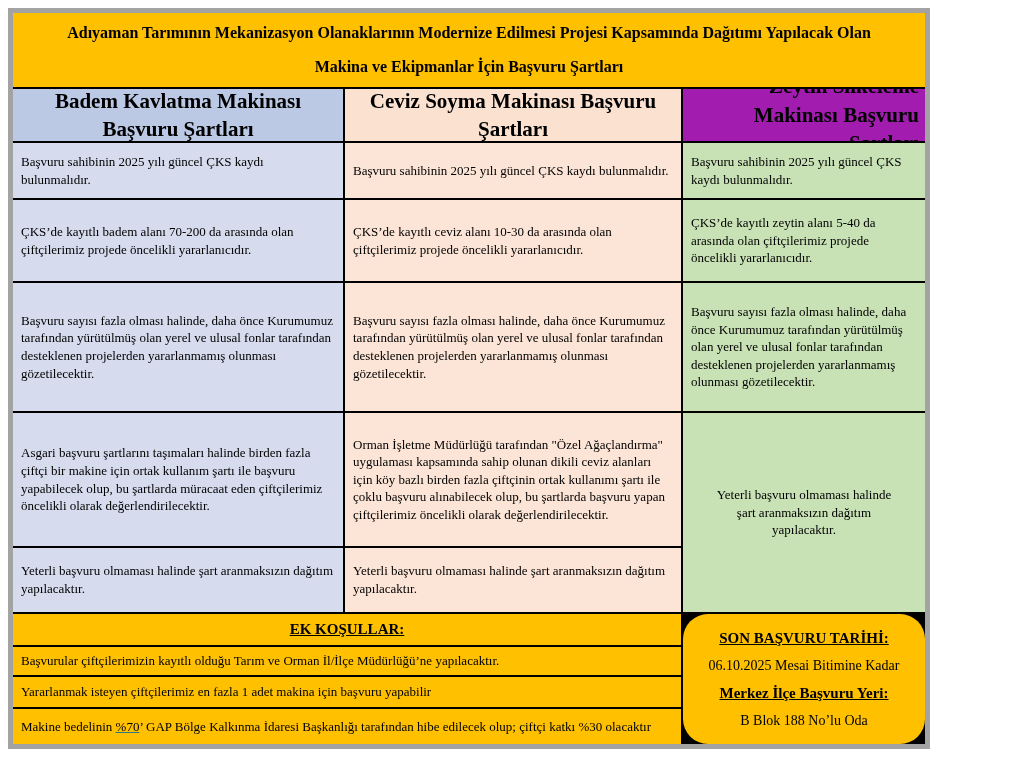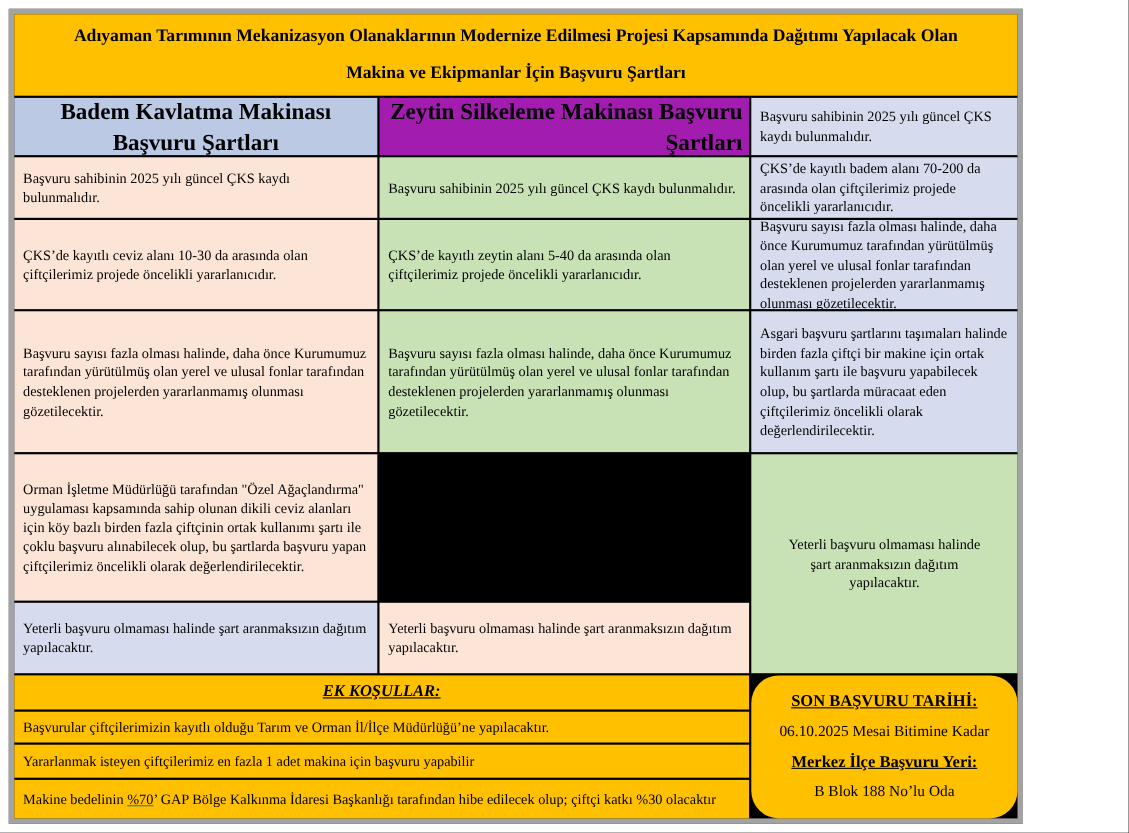--- a/index.html
+++ b/index.html
@@ -63,21 +63,20 @@
     padding: 6px 24px;
   }
   .span2 { grid-column: 1 / 3; }
   .yellow { background: #FFC000; }
   .ek-heading {
     justify-content: center;
     text-align: left;
     font-weight: bold;
     font-size: 15px;
     text-decoration: underline;
-    font-style: italic;
   }
   .deadline-cell {
     grid-column: 3 / 4;
     grid-row: span 4;
     background: #FFC000;
     display: flex;
     flex-direction: column;
     justify-content: center;
     align-items: center;
     text-align: center;
@@ -98,20 +97,21 @@
   }
 </style>
 </head>
 <body>
 
 <div class="sheet">
 
   <div class="cell title-cell">Adıyaman Tarımının Mekanizasyon Olanaklarının Modernize Edilmesi Projesi Kapsamında Dağıtımı Yapılacak Olan Makina ve Ekipmanlar İçin Başvuru Şartları</div>
 
   <div class="cell col-header hdr-badem">Badem Kavlatma Makinası Başvuru Şartları</div>
+  <div class="cell col-header hdr-ceviz">Ceviz Soyma Makinası Başvuru Şartları</div>
   <div class="cell col-header hdr-zeytin">Zeytin Silkeleme Makinası Başvuru Şartları</div>
 
   <div class="cell body-badem">Başvuru sahibinin 2025 yılı güncel ÇKS kaydı bulunmalıdır.</div>
   <div class="cell body-ceviz">Başvuru sahibinin 2025 yılı güncel ÇKS kaydı bulunmalıdır.</div>
   <div class="cell body-zeytin">Başvuru sahibinin 2025 yılı güncel ÇKS kaydı bulunmalıdır.</div>
 
   <div class="cell body-badem">ÇKS’de kayıtlı badem alanı 70-200 da arasında olan çiftçilerimiz projede öncelikli yararlanıcıdır.</div>
   <div class="cell body-ceviz">ÇKS’de kayıtlı ceviz alanı 10-30 da arasında olan çiftçilerimiz projede öncelikli yararlanıcıdır.</div>
   <div class="cell body-zeytin">ÇKS’de kayıtlı zeytin alanı 5-40 da arasında olan çiftçilerimiz projede öncelikli yararlanıcıdır.</div>
 

